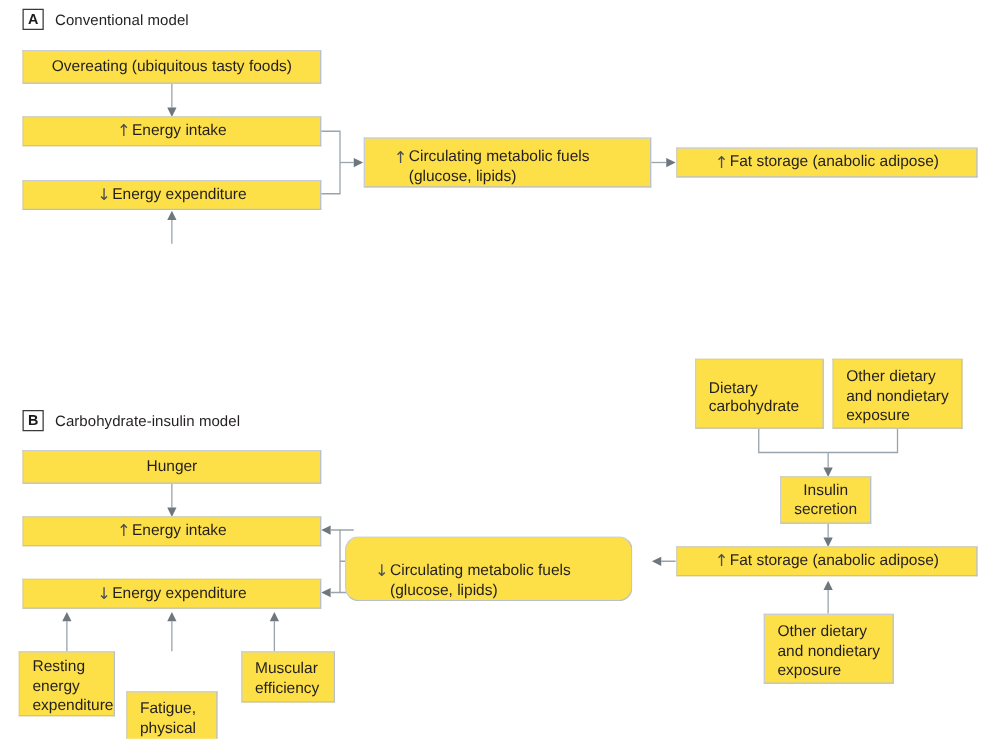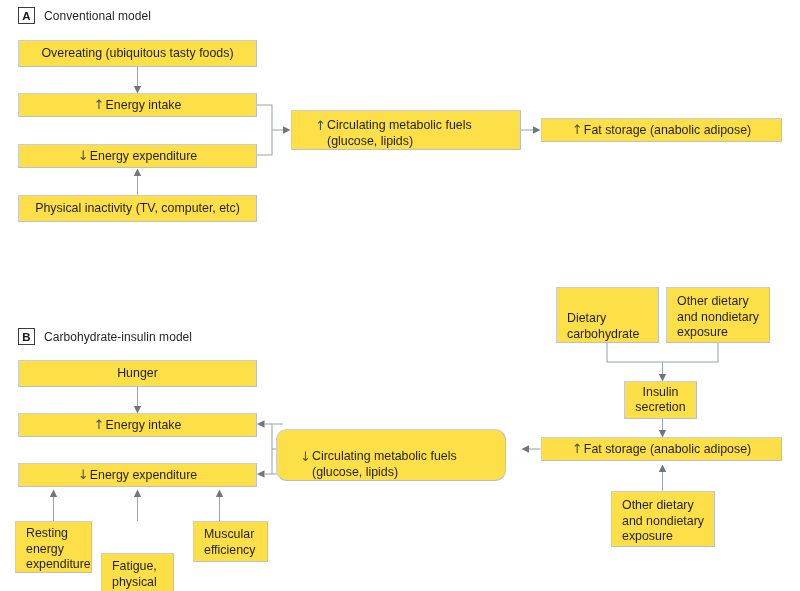--- a/index.html
+++ b/index.html
@@ -159,23 +159,20 @@
       <span class="glyph">↑</span><span>Energy intake</span>
     </span>
   </div>
 
   <div class="node center" style="left:18px; top:144px; width:239px; height:24px;">
     <span class="txt">
       <span class="glyph">↓</span><span>Energy expenditure</span>
     </span>
   </div>
 
-  <div class="node center" style="left:18px; top:195px; width:239px; height:27px;">
-    <span class="txt">Physical inactivity (TV, computer, etc)</span>
-  </div>
 
   <div class="node indent" style="left:291px; top:110px; width:230px; height:40px;">
     <span class="txt">
       <span style="display:block;"><span class="glyph">↑</span><span>Circulating metabolic fuels</span></span>
       <span style="display:block; padding-left:12px;">(glucose, lipids)</span>
     </span>
   </div>
 
   <div class="node center" style="left:541px; top:118px; width:241px; height:24px;">
     <span class="txt">
@@ -216,21 +213,21 @@
     <span class="txt">Muscular efficiency</span>
   </div>
 
   <div class="node indent" style="left:276px; top:429px; width:230px; height:52px;border-radius:11px;">
     <span class="txt">
       <span style="display:block;"><span class="glyph">↓</span><span>Circulating metabolic fuels</span></span>
       <span style="display:block; padding-left:12px;">(glucose, lipids)</span>
     </span>
   </div>
 
-  <div class="node leftpad" style="left:556px; top:287px; width:103px; height:56px; align-items:flex-end; padding-top:6px;">
+  <div class="node leftpad" style="left:556px; top:287px; width:103px; height:56px; align-items:center; padding-top:6px;">
     <span class="txt">Dietary carbohydrate</span>
   </div>
 
   <div class="node leftpad" style="left:666px; top:287px; width:104px; height:56px; align-items:flex-start; padding-top:6px;">
     <span class="txt">Other dietary and nondietary exposure</span>
   </div>
 
   <div class="node center" style="left:624px; top:381px; width:73px; height:38px;">
     <span class="txt">Insulin secretion</span>
   </div>

